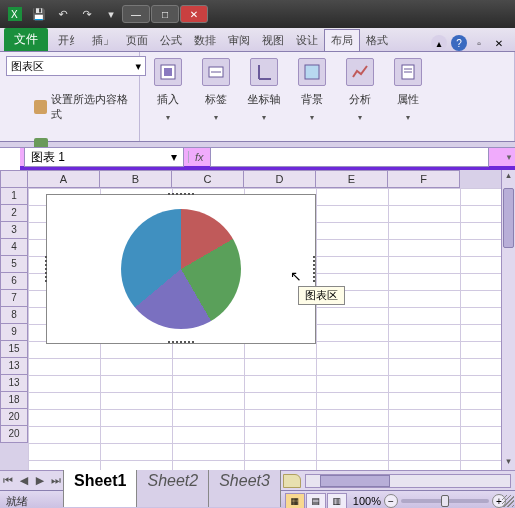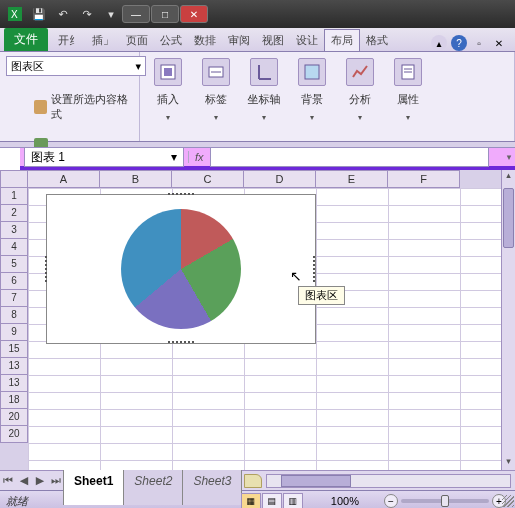--- a/index.html
+++ b/index.html
@@ -65,34 +65,34 @@
 .handle.h { border-top: 2px dotted #555; left: 50%; transform: translateX(-50%); width: 26px; }
 .handle.v { border-left: 2px dotted #555; top: 50%; transform: translateY(-50%); height: 26px; width: 4px; }
 .pie { width: 120px; height: 120px; border-radius: 50%; margin: 14px auto 0;
   background: conic-gradient(#c05a5a 0 60deg, #5aa05a 60deg 150deg, #7a70c0 150deg 230deg, #4090c0 230deg 360deg); }
 .tooltip { position: absolute; left: 270px; top: 98px; background: #fffde8; border: 1px solid #888; font-size: 11px; padding: 1px 6px; }
 .cursor-arrow { position: absolute; left: 262px; top: 80px; font-size: 14px; color: #000; }
 
 
 .sheet-row { height: 20px; background: #e0d8ee; display: flex; align-items: center; border-top: 1px solid #a090c0; font-size: 11px; }
 .nav-btn { width: 16px; height: 16px; display: flex; align-items: center; justify-content: center; color: #555; }
-.sheet-tab { padding: 17px 10px; background: #fff; border: 1px solid #888; border-bottom: none; margin-left: -1px; font-size: 12px; }
+.sheet-tab { padding: 17px 10px; background: #fff; border: 1px solid #888; border-bottom: none; margin-left: -1px; font-size: 16px; }
 .sheet-tab.active { background: #fff; font-weight: bold; }
 .sheet-tab.inactive { background: #d8d0e8; color: #555; font-style: italic; }
 .add-sheet { width: 18px; height: 14px; background: #e8e0b0; border: 1px solid #b0a060; margin-left: 2px; border-radius: 0 6px 0 0; }
 .hscroll { flex: 1; margin: 0 4px; height: 14px; background: #e8e4f0; border: 1px solid #a090c0; position: relative; }
 .hscroll .thumb { position: absolute; left: 14px; width: 70px; top: 0; bottom: 0; background: #b8aed8; border: 1px solid #8a7fb0; }
 
 
 .statusbar { height: 21px; background: linear-gradient(#e0d8f0, #c8bde0); display: flex; align-items: center; font-size: 11px; padding: 0 6px; border-top: 1px solid #8a7fb0; }
-.status-label { flex: 0 0 auto; color: #333; font-style: italic; }
+.status-label { flex: 0 0 auto; color: #333; }
 .view-btns { margin-left: auto; display: flex; gap: 1px; margin-right: 6px; }
 .view-btn { width: 20px; height: 16px; border: 1px solid #a090c0; background: #f0ecf8; display: flex; align-items: center; justify-content: center; font-size: 9px; }
 .view-btn.active { background: #f8d890; }
-.zoom-pct { font-size: 11px; margin: 0 22px; }
+.zoom-pct { font-size: 11px; margin: 0 0; }
 .zoom-slider { width: 88px; height: 4px; background: #b0a8c8; position: relative; border-radius: 2px; }
 .zoom-thumb { position: absolute; left: 40px; top: -4px; width: 8px; height: 12px; background: #e8e4f0; border: 1px solid #666; border-radius: 2px; }
 .zoom-btn { width: 14px; height: 14px; border: 1px solid #888; border-radius: 50%; display: flex; align-items: center; justify-content: center; font-size: 10px; margin: 0 3px; background: #f0ecf8; }
 
 
 .grip { position: absolute; right: 1px; bottom: 1px; width: 12px; height: 12px; background: repeating-linear-gradient(135deg, #888 0 1px, transparent 1px 3px); }
 </style>
 </head>
 <body>
 

